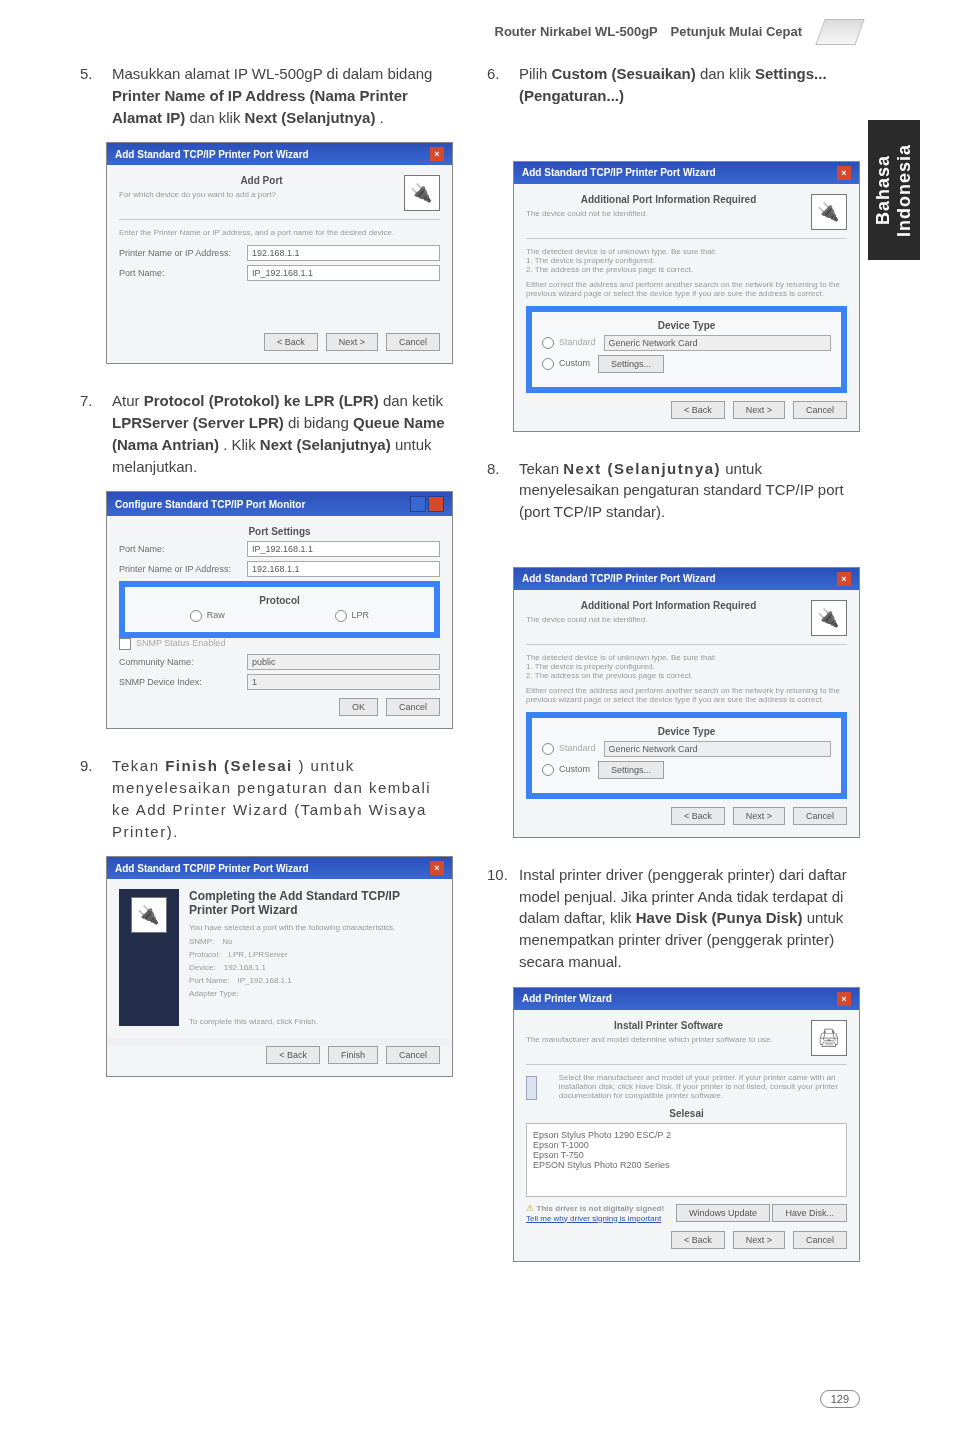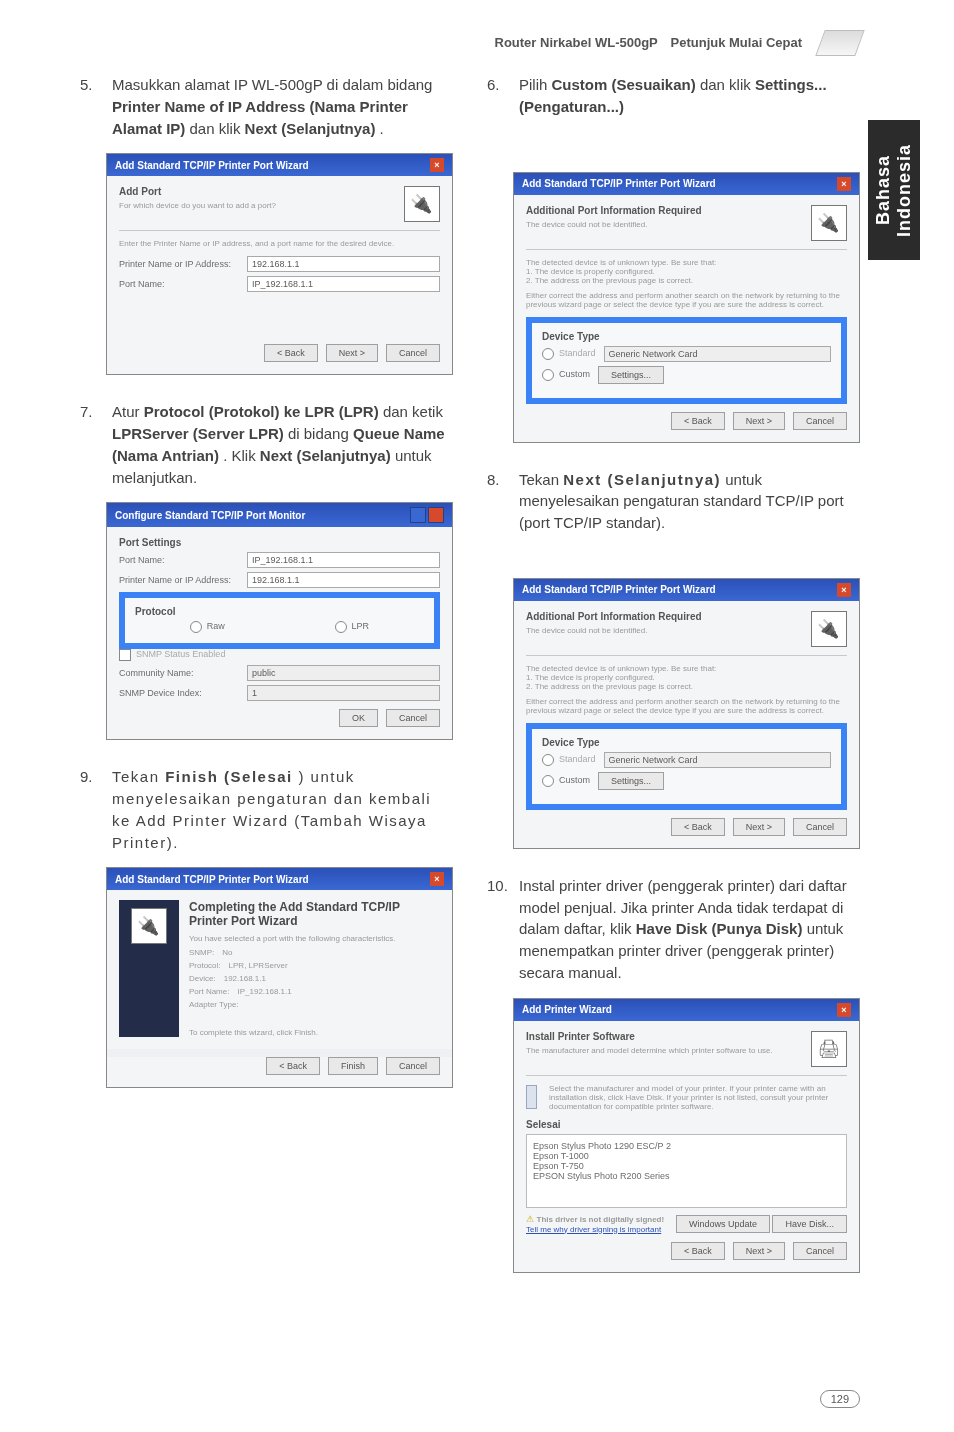--- a/index.html
+++ b/index.html
@@ -8,21 +8,21 @@
     background: #fff;
     font-family: Arial, Helvetica, sans-serif;
     color: #3a3a3a;
     width: 954px;
   }
   .page {
     position: relative;
     width: 920px;
     height: 1432px;
     box-sizing: border-box;
-    padding: 30px 60px 50px 80px;
+    padding: 19px 60px 50px 80px;
   }
   .header {
     display: flex;
     justify-content: flex-end;
     align-items: center;
     gap: 18px;
     font-size: 13px;
     font-weight: bold;
     color: #555;
     margin-bottom: 18px;
@@ -139,20 +139,21 @@
   .wide-caption {
     letter-spacing: 1.5px;
   }
   ul.plain { list-style:none; padding:0; margin:4px 0; }
   ul.plain li { margin:2px 0; }
   .subhead {
     font-weight: bold;
     color:#555;
     font-size:10px;
     margin-bottom:4px;
+    text-align:center;
   }
   .checkbox::before {
     content:'';
     display:inline-block;
     width:10px;height:10px;border:1px solid #888;background:#fff;
     margin-right:5px;vertical-align:middle;
   }
   .radio::before{
     content:'';display:inline-block;width:10px;height:10px;border:1px solid #888;border-radius:50%;background:#fff;margin-right:5px;vertical-align:middle;
   }
@@ -443,21 +444,21 @@
           <span>Add Printer Wizard</span>
           <span class="shot-x">×</span>
         </div>
         <div class="shot-body">
           <div style="overflow:hidden">
             <span class="mini-icon">🖨</span>
             <div class="subhead">Install Printer Software</div>
             <div class="small">The manufacturer and model determine which printer software to use.</div>
           </div>
           <hr class="sepline">
-          <div style="display:flex;gap:6px;align-items:center">
+          <div style="display:flex;gap:16px;align-items:flex-end">
             <span class="hl-icon"></span>
             <div class="small">Select the manufacturer and model of your printer. If your printer came with an installation disk, click Have Disk. If your printer is not listed, consult your printer documentation for compatible printer software.</div>
           </div>
           <div class="two-col-list" style="margin-top:8px">
             <div>
               <div class="subhead">Selesai</div>
               <div class="list-box">
                 <div>Epson Stylus Photo 1290 ESC/P 2</div>
                 <div>Epson T-1000</div>
                 <div>Epson T-750</div>

